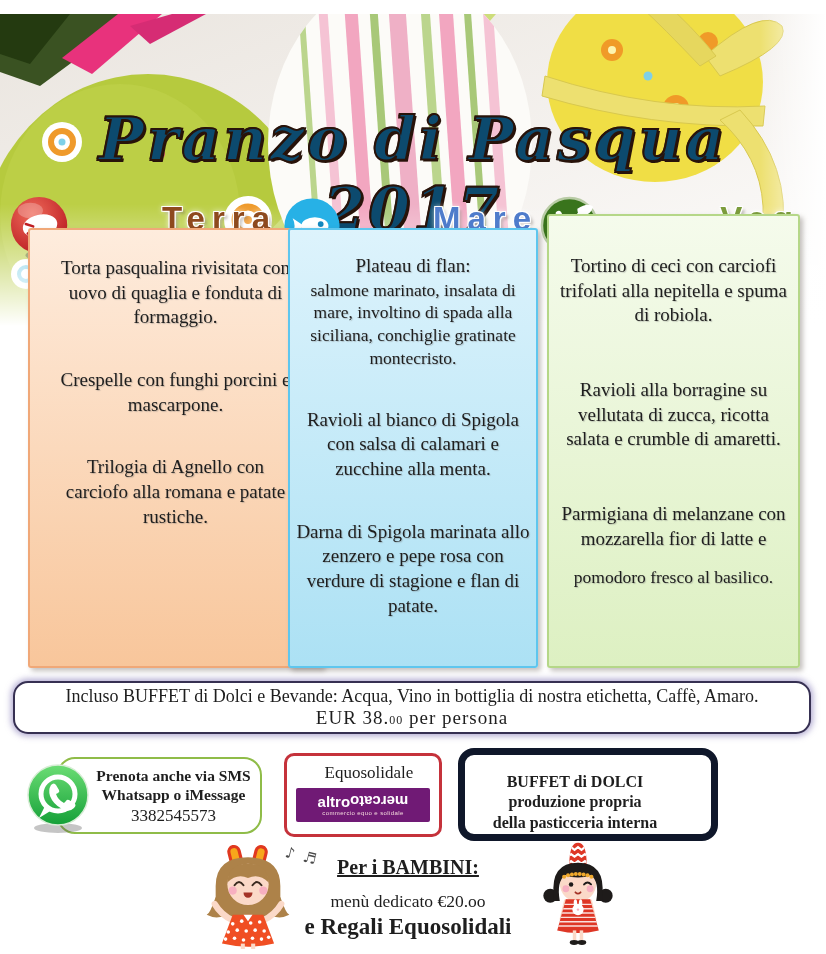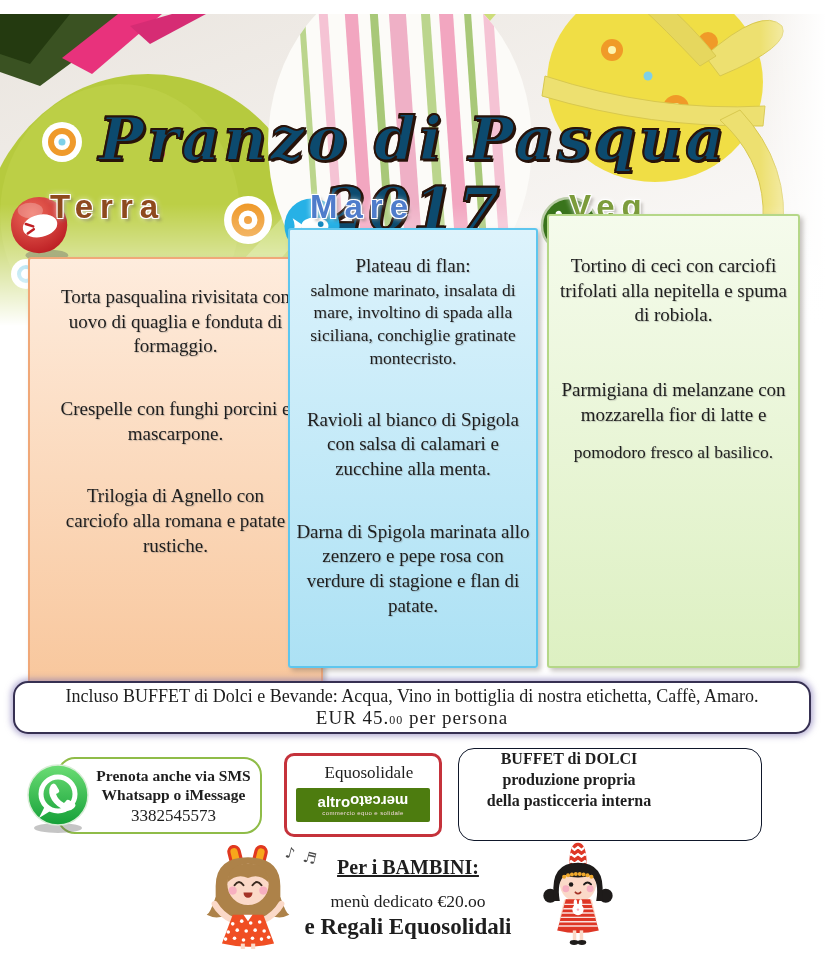--- a/index.html
+++ b/index.html
@@ -13,30 +13,30 @@
            font-family:"DejaVu Serif", serif; font-style:italic; font-weight:bold;
            font-size:60px; letter-spacing:3px; color:#0c4a6e;
            -webkit-text-stroke:2px #28130a;
            text-shadow:2px 2px 0 #28130a, -1px -1px 0 #28130a; }
 
   
   .menu-box { position:absolute; top:228px; height:440px; border-radius:3px; box-sizing:border-box;
               box-shadow:3px 3px 5px rgba(110,100,95,.4); text-align:center;
               font-size:19px; line-height:1.3; }
   .menu-box p { margin:0 0 38px 0; text-shadow:1px 1px 1px rgba(110,110,110,.35); }
-  .terra-box { left:28px;  width:295px; background:linear-gradient(#FEECDD,#F8C69B); border:2px solid #F0A878; padding:26px 24px 0;margin-top:29px; }
+  .terra-box { left:28px;  width:295px; background:linear-gradient(#FEECDD,#F8C69B); border:2px solid #F0A878; padding:26px 24px 0; }
   .mare-box  { left:288px; width:250px; background:linear-gradient(#DDF3FC,#ACE1F4); border:2px solid #5EC6EE; padding:24px 5px 0; }
   .veg-box   { left:547px; top:214px; height:454px; width:253px; background:linear-gradient(#F5FBEC,#DDF0C2); border:2px solid #B5D788; padding:38px 7px 0; }
   .veg-box p { margin-bottom:50px; }
   .p-lead  { margin-bottom:0 !important; }
   .p-small { font-size:17.5px; }
   .p-tail  { margin-top:-36px !important; font-size:17.5px; }
 
   
-  .col-header { position:absolute; top:188px; height:52px; text-align:left;
+  .col-header { position:absolute; top:200px; height:52px; text-align:right;
                 font-family:"Liberation Sans", sans-serif; font-weight:bold; font-size:33px;
                 letter-spacing:7px; padding-left:22px; box-sizing:border-box;
                 text-shadow:-1px -1px 0 #fff, 1px -1px 0 #fff, -1px 1px 0 #fff, 1px 1px 0 #fff,
                             0 0 6px #fff, 3px 3px 3px rgba(80,70,60,.4); }
   .terra-h { left:28px;  width:249px; color:#8E4A1E; }
   .mare-h  { left:288px; width:250px; color:#4F7CCB; }
   .veg-h   { left:547px; width:253px; color:#7C9C3C; }
   .hdr-icon { position:absolute; }
   .icon-terra { left:8px;   top:196px; width:68px; height:66px; }
   .icon-mare  { left:283px; top:197px; width:58px; height:58px; }
@@ -54,30 +54,30 @@
   .contact-box { position:absolute; left:57px; top:757px; width:205px; height:77px; background:#fff;
                  border:2px solid #8FBC48; border-radius:18px; box-sizing:border-box;
                  text-align:center; padding:7px 2px 0 30px; }
   .contact-box .b { font-weight:bold; font-size:15.5px; line-height:1.25; }
   .contact-box .ph { font-size:17px; line-height:1.25; }
   .wa-badge { position:absolute; left:25px; top:762px; width:66px; height:72px; }
 
   .equo-box { position:absolute; left:284px; top:753px; width:158px; height:84px; background:#fff;
               border:3px solid #C5323B; border-radius:10px; box-sizing:border-box; text-align:center; padding-top:7px; }
   .equo-title { font-weight:normal; font-size:17px;margin-left:12px; }
-  .am-logo { width:134px; height:34px; margin:5px auto 0; background:#4d7c0f; border-radius:2px;
+  .am-logo { width:134px; height:34px; margin:5px auto 0; background:#701a75; border-radius:2px;
              display:flex; flex-direction:column; align-items:center; justify-content:center; }
   .am-row { display:flex; align-items:center; font-family:"Liberation Sans", sans-serif;
             font-weight:bold; font-size:15px; line-height:1; color:#fff; }
   .am-flip { display:inline-block; transform:rotate(180deg); }
   .am-sub { font-size:6px; color:#F3D9DC; letter-spacing:.4px; margin-top:1px; font-family:"Liberation Sans", sans-serif; }
 
-  .buffet-box { position:absolute; left:458px; top:748px; width:304px; height:93px; background:#fff;
-                border:1px solid #0f172a; border-radius:16px; box-sizing:border-box;
-                display:flex; align-items:flex-start; }
+  .buffet-box { position:absolute; left:458px; top:748px; width:260px; height:93px; background:#fff;
+                border:7px solid #0f172a; border-radius:16px; box-sizing:border-box;
+                display:flex; align-items:flex-end; }
   .buffet-text { width:212px; text-align:center; font-weight:bold; font-size:16px; line-height:1.3; padding-left:4px; }
   .giandi { position:relative; width:104px; height:86px; }
   .giandi svg { overflow:visible; }
 
   
   .girl-left  { position:absolute; left:203px; top:843px; width:90px;  height:106px; }
   .notes { position:absolute; left:285px; top:847px; font-family:"DejaVu Sans", sans-serif;
            font-size:15px; color:#4a4a4a; transform:rotate(14deg); letter-spacing:2px; }
   .bambini-text { position:absolute; left:288px; top:856px; width:240px; text-align:center; }
   .bt1 { font-size:20px; font-weight:bold; text-decoration:underline; }
@@ -231,27 +231,28 @@
 
   <div class="menu-box mare-box">
     <p class="p-lead">Plateau di flan:</p>
     <p class="p-small">salmone marinato, insalata di mare, involtino di spada alla siciliana, conchiglie gratinate montecristo.</p>
     <p>Ravioli al bianco di Spigola con salsa di calamari e zucchine alla menta.</p>
     <p>Darna di Spigola marinata allo zenzero e pepe rosa con verdure di stagione e flan di patate.</p>
   </div>
 
   <div class="menu-box veg-box">
     <p>Tortino di ceci con carciofi trifolati alla nepitella e spuma di robiola.</p>
+    <p>Ravioli alla borragine su vellutata di zucca, ricotta salata e crumble di amaretti.</p>
     <p>Parmigiana di melanzane con mozzarella fior di latte e</p>
     <p class="p-tail">pomodoro fresco al basilico.</p>
   </div>
 
   <div class="banner">
     <div class="banner-line1">Incluso BUFFET di Dolci e Bevande: Acqua, Vino in bottiglia di nostra etichetta, Caffè, Amaro.</div>
-    <div class="banner-line2"><span>EUR 45.</span><span class="cents">00</span><span> per persona</span></div>
+    <div class="banner-line2"><span>EUR 38.</span><span class="cents">00</span><span> per persona</span></div>
   </div>
 
   <div class="contact-box">
     <div class="b">Prenota anche via SMS</div>
     <div class="b">Whatsapp o iMessage</div>
     <div class="ph">3382545573</div>
   </div>
   <div class="wa-badge">
     <svg width="66" height="72" viewBox="0 0 66 72">
       <defs>

